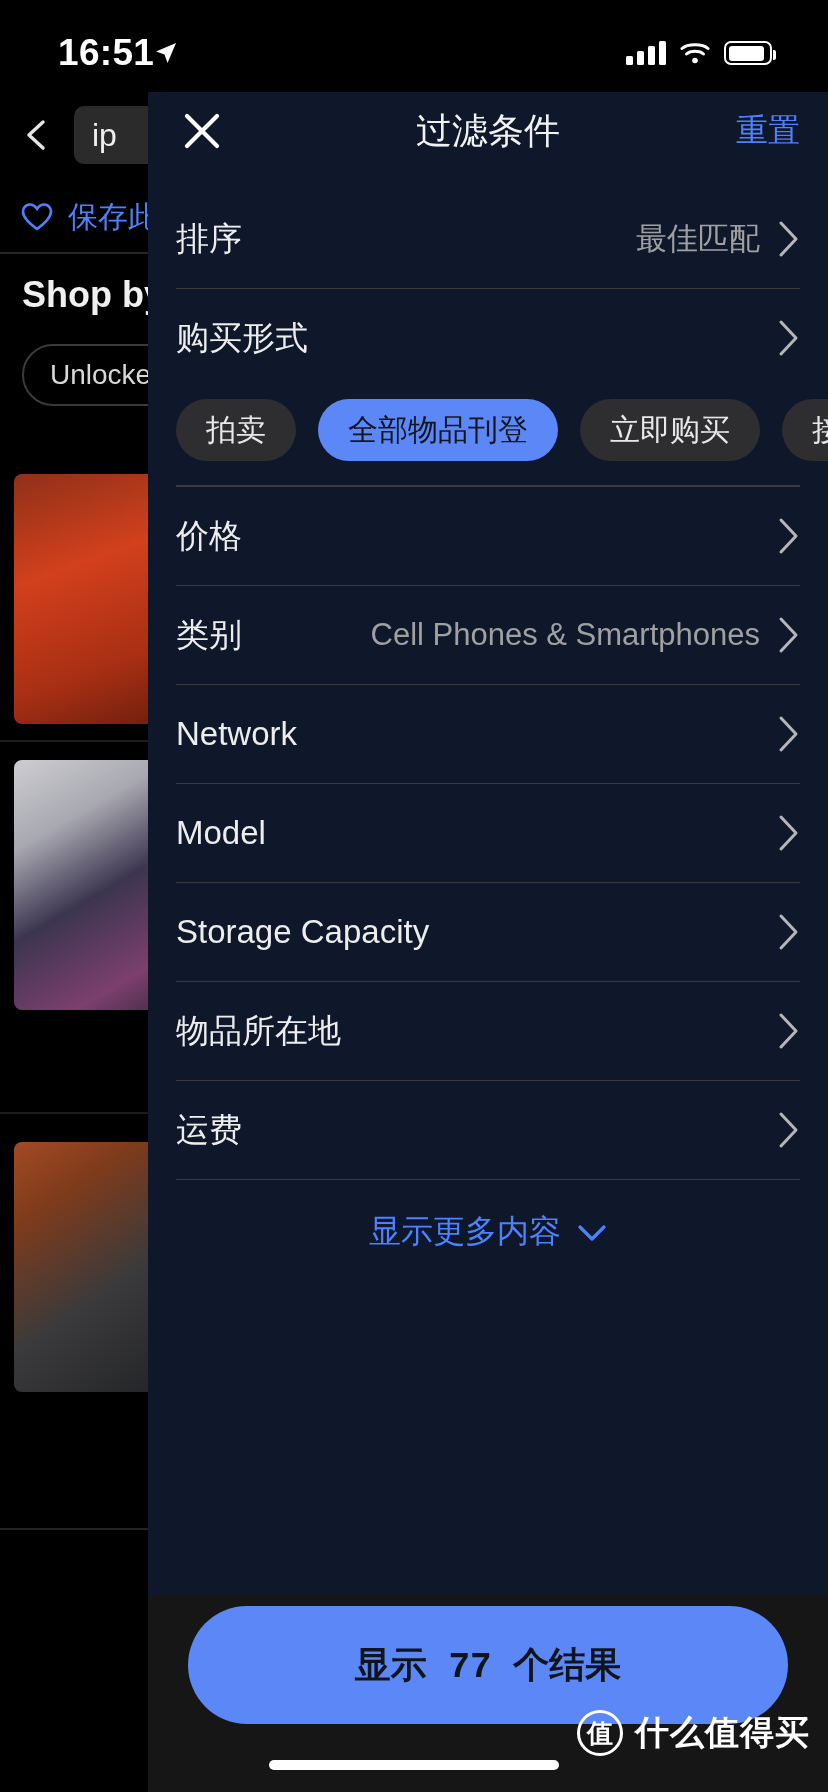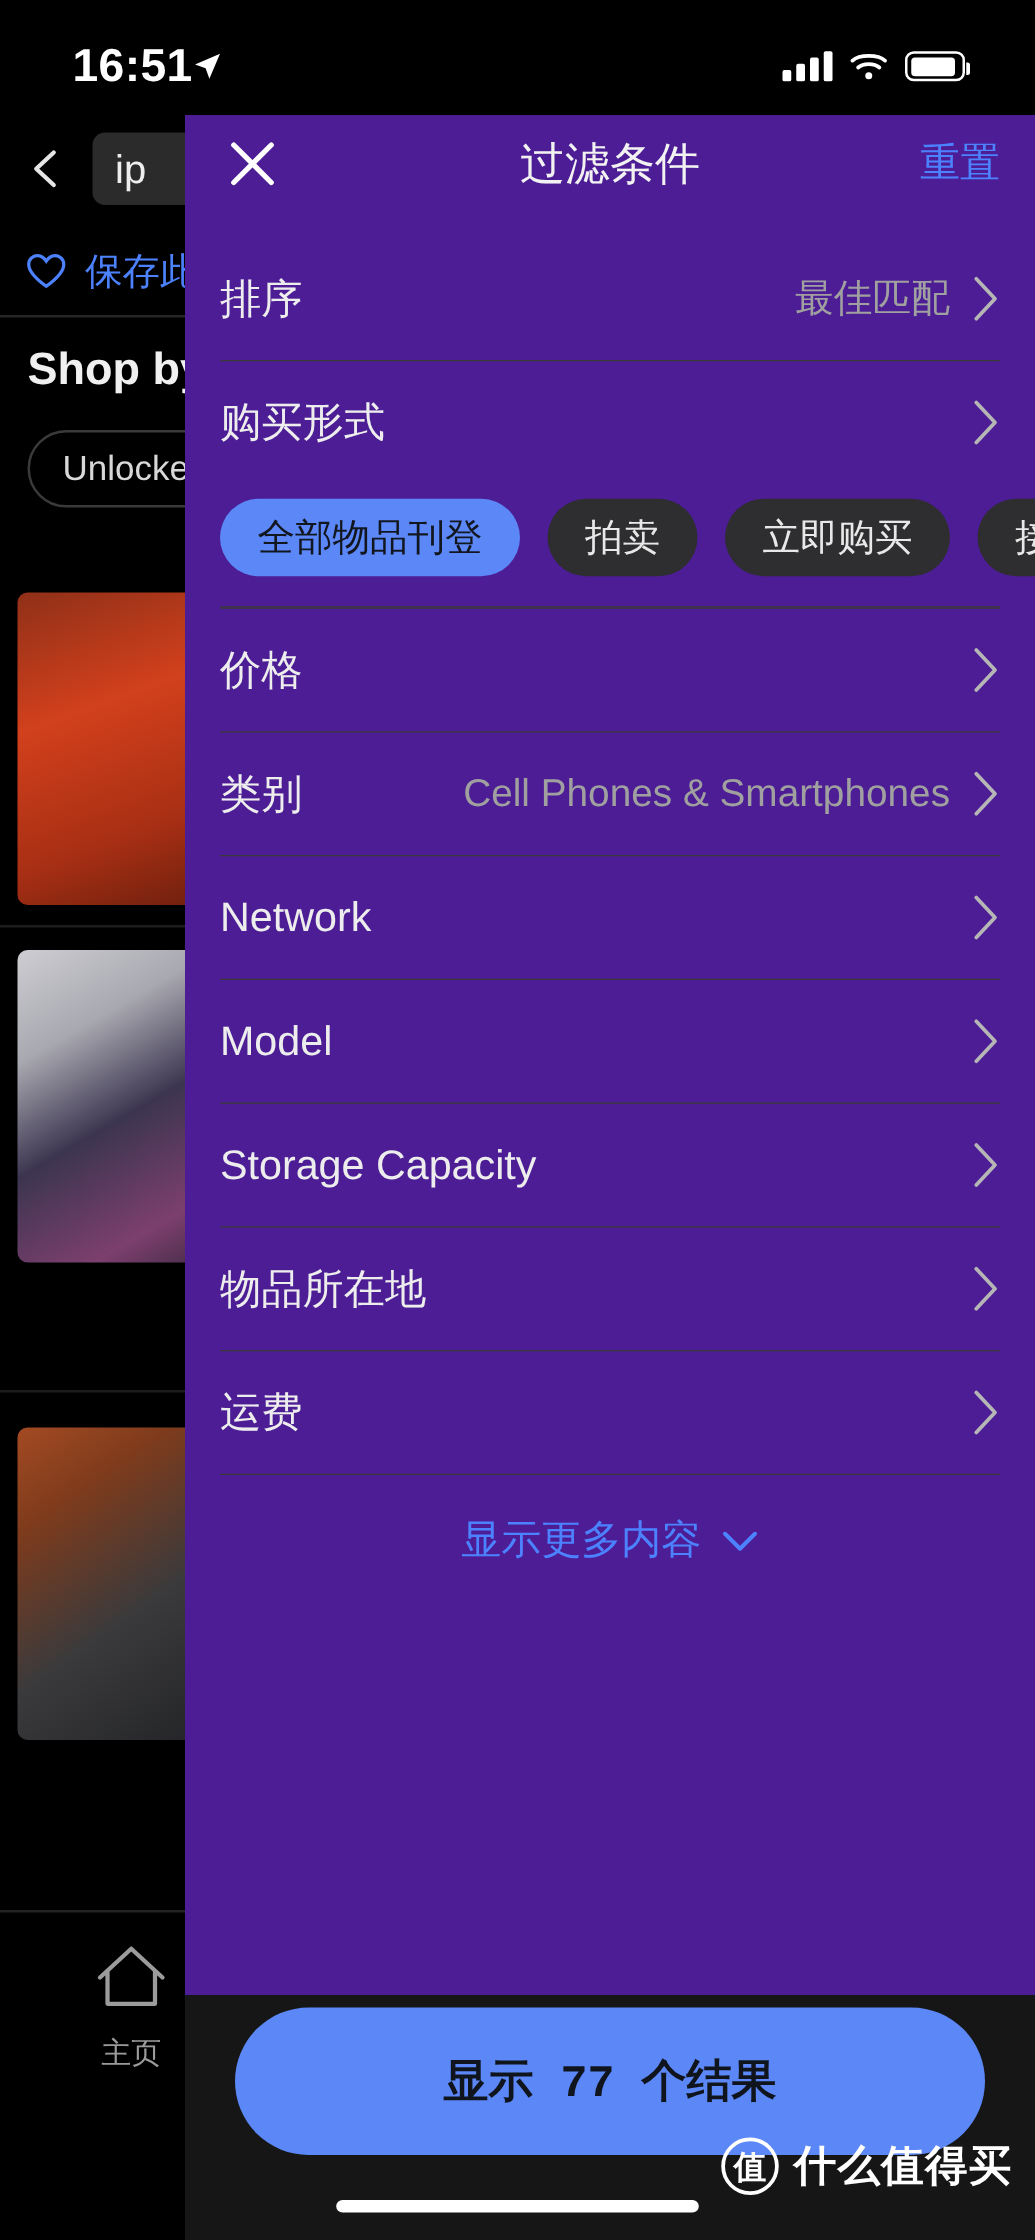--- a/index.html
+++ b/index.html
@@ -109,21 +109,21 @@
   }
   .bg-tabbar .lbl { color:#9b9b9b; font-size:24px; }
   .bg-tabline {
     position:absolute; bottom:262px; left:0; width:210px; height:2px; background:#232323;
   }
 
   
   .sheet {
     position:absolute; top:72px; left:148px;
     width:680px; height:1720px;
-    background:#4c1d95;
+    background:#0f172a;
     z-index:20;
     display:flex; flex-direction:column;
     overflow:hidden;
     justify-content:center;
   }
   .sheet-header {
     position:relative;
     height:118px; flex:0 0 118px;
     display:flex; align-items:center;
     padding:0 28px;
@@ -285,28 +285,20 @@
     <div class="bg-shopby">Shop by</div>
     <div class="bg-unlocked">
       <span>Unlocked</span>
     </div>
     <div class="bg-card c1"></div>
     <div class="bg-rowsep" style="top:648px;"></div>
     <div class="bg-card c2"></div>
     <div class="bg-rowsep" style="top:1020px;"></div>
     <div class="bg-card c3"></div>
     <div class="bg-tabline"></div>
-    <div class="bg-tabbar">
-      <span>
-        <svg width="62" height="58" viewBox="0 0 62 58">
-            <path d="M31 6 L56 29 M31 6 L6 29 M12 24 L12 50 L50 50 L50 24" fill="none" stroke="#9b9b9b" stroke-width="3.4" stroke-linecap="round" stroke-linejoin="round"></path>
-          </svg>
-      </span>
-      <span class="lbl">主页</span>
-    </div>
   </div>
 
   <div class="statusbar">
     <div class="sb-left">
       <span class="sb-time">16:51</span>
       <span class="sb-loc">
         <svg viewBox="0 0 24 24">
             <path d="M22 2 L2 10.5 L10.5 13.5 L13.5 22 Z" fill="#fff"></path>
           </svg>
       </span>
@@ -358,25 +350,25 @@
 
       <div class="row">
         <span class="row-label">购买形式</span>
         <span class="chev">
           <svg viewBox="0 0 22 38">
               <path d="M3 3 L18 19 L3 35" fill="none" stroke="#b6b6b6" stroke-width="3" stroke-linecap="round" stroke-linejoin="round"></path>
             </svg>
         </span>
       </div>
       <div class="chiprow">
+        <div class="chip">
+          <span>拍卖</span>
+        </div>
         <div class="chip sel">
           <span>全部物品刊登</span>
-        </div>
-        <div class="chip">
-          <span>拍卖</span>
         </div>
         <div class="chip">
           <span>立即购买</span>
         </div>
         <div class="chip">
           <span>接受议价</span>
         </div>
       </div>
       <div class="hr"></div>
 

